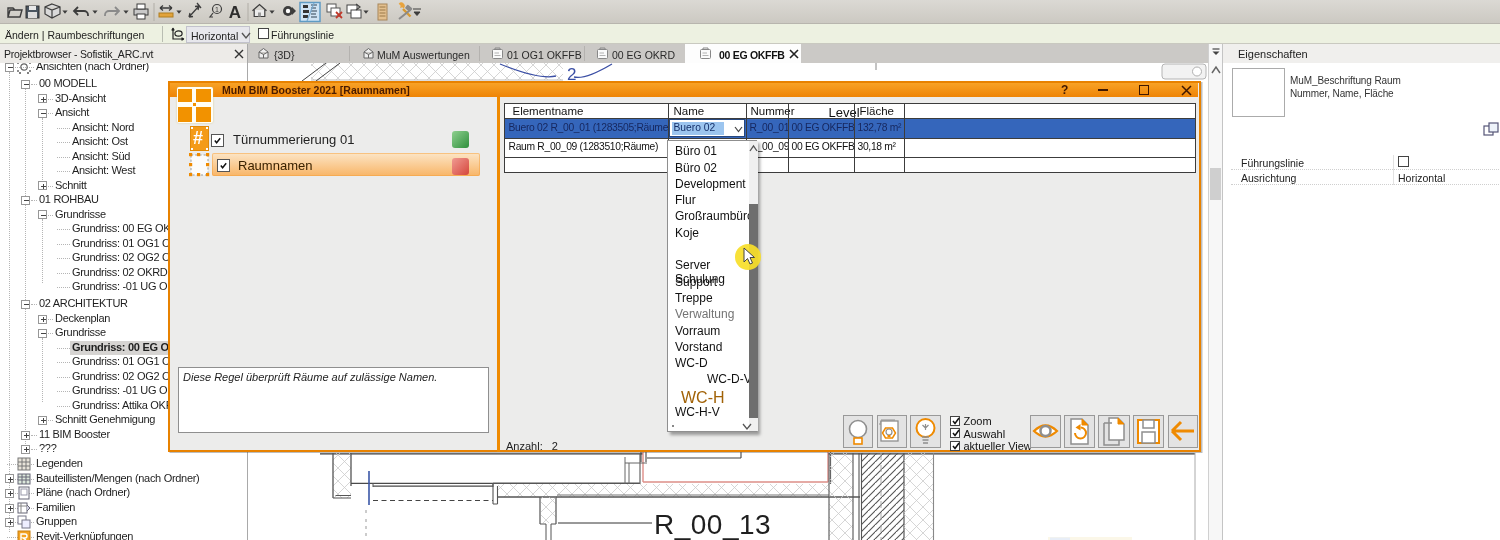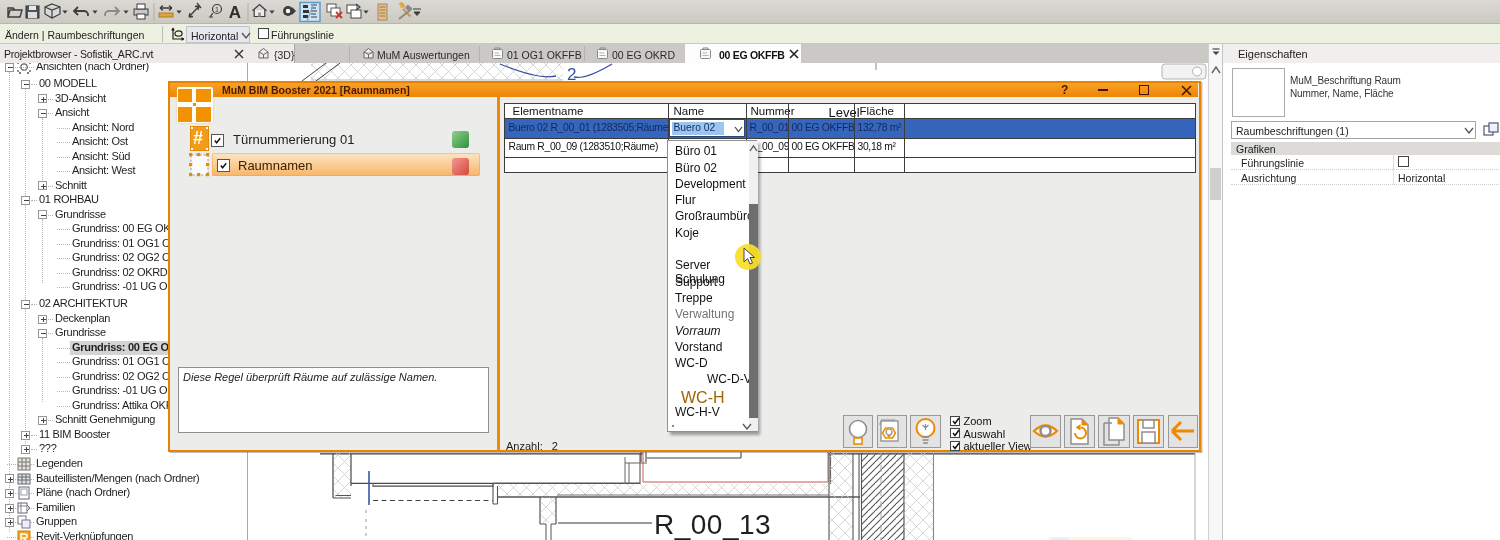--- a/index.html
+++ b/index.html
@@ -297,21 +297,21 @@
     <div class="t" style="left:4px;top:3px;font-size:10.5px;color:#222;">Horizontal</div>
     <svg class="abs" style="left:54px;top:5px" width="10" height="8">
         <path d="M1 1 L5 6 L9 1" stroke="#555" stroke-width="1.4" fill="none"></path>
       </svg>
   </div>
   <div class="abs" style="left:258px;top:3.5px;width:11px;height:11px;background:#fff;border:1.4px solid #444;"></div>
   <div class="t" style="left:271px;top:4.5px;font-size:10.5px;color:#222;">Führungslinie</div>
 </div>
 
 <div class="abs" id="tabs" style="left:0;top:44px;width:1208px;height:19px;background:#cbc9c6;z-index:5;">
-  <div class="abs" style="left:0;top:0;width:295px;height:19px;background:#edebe8;border-right:1px solid #a9a9a9;">
+  <div class="abs" style="left:0;top:0;width:248px;height:19px;background:#edebe8;border-right:1px solid #a9a9a9;">
     <div class="t" style="left:4px;top:4px;font-size:10.5px;letter-spacing:-0.2px;color:#222;">Projektbrowser - Sofistik_ARC.rvt</div>
     <svg class="abs" style="left:234px;top:5px" width="10" height="10">
         <path d="M1 1 L9 9 M9 1 L1 9" stroke="#333" stroke-width="1.4"></path>
       </svg>
   </div>
   <div class="abs" style="left:349px;top:2px;width:1px;height:15px;background:#b4b2af;"></div>
   <div class="abs" style="left:479px;top:2px;width:1px;height:15px;background:#b4b2af;"></div>
   <div class="abs" style="left:584px;top:2px;width:1px;height:15px;background:#b4b2af;"></div>
   <div class="abs" style="left:685px;top:0;width:116px;height:19px;background:#fdfdfd;"></div>
 <svg class="abs" style="left:257px;top:3px" width="13" height="13" viewBox="0 0 13 13">
@@ -356,33 +356,24 @@
   <div class="abs" style="left:1px;top:124px;width:11px;height:32px;background:#cfcfcf;"></div>
 </div>
 
 <div class="abs" id="props" style="left:1222px;top:44px;width:278px;height:496px;background:#fff;border-left:1px solid #c4c4c4;z-index:5;">
   <div class="abs" style="left:0;top:0;width:278px;height:19px;background:#f0efed;">
     <div class="t" style="left:15px;top:3.5px;font-size:11px;color:#222;">Eigenschaften</div>
   </div>
   <div class="abs" style="left:9px;top:24px;width:53px;height:49px;background:#fff;border:1px solid #ababab;"></div>
   <div class="t" style="left:67px;top:31px;font-size:10px;letter-spacing:-0.1px;color:#333;">MuM_Beschriftung Raum</div>
   <div class="t" style="left:67px;top:44px;font-size:10px;letter-spacing:-0.1px;color:#333;">Nummer, Name, Fläche</div>
-  <div class="abs" style="left:8px;top:77px;width:245px;height:18px;background:#fff;border:1px solid #a5a5a5;">
-    <div class="t" style="left:4px;top:2.5px;font-size:10.5px;color:#222;">Raumbeschriftungen (1)</div>
-    <svg class="abs" style="left:232px;top:5px" width="10" height="8">
-        <path d="M1 1 L5 6 L9 1" stroke="#555" stroke-width="1.3" fill="none"></path>
-      </svg>
-  </div>
   <svg class="abs" style="left:260px;top:78px" width="18" height="17" viewBox="0 0 18 17">
     <rect x="1" y="4" width="9" height="9" fill="#fff" stroke="#557" stroke-width="1.2"></rect>
     <rect x="6" y="1" width="9" height="9" fill="#eef3fa" stroke="#557" stroke-width="1.2"></rect>
   </svg>
-  <div class="abs" style="left:8px;top:98px;width:270px;height:13px;background:#dcdbd8;">
-    <div class="t" style="left:5px;top:1px;font-size:10.5px;color:#222;">Grafiken</div>
-  </div>
   <div class="abs" style="left:8px;top:111px;width:270px;height:15px;border-bottom:1px dotted #cfcfcf;">
     <div class="t" style="left:10px;top:2px;font-size:10.5px;color:#222;">Führungslinie</div>
     <div class="abs" style="left:167px;top:1px;width:11px;height:11px;background:#fff;border:1.3px solid #444;"></div>
   </div>
   <div class="abs" style="left:8px;top:126px;width:270px;height:15px;border-bottom:1px dotted #cfcfcf;">
     <div class="t" style="left:10px;top:2px;font-size:10.5px;color:#222;">Ausrichtung</div>
     <div class="t" style="left:167px;top:2px;font-size:10.5px;color:#222;">Horizontal</div>
   </div>
   <div class="abs" style="left:170px;top:111px;width:1px;height:30px;background:#e2e2e2;"></div>
 </div>
@@ -555,21 +546,21 @@
 <div class="t" style="left:7px;top:19.5px;font-size:12px;color:#111;">Büro 02</div>
 <div class="t" style="left:7px;top:35.8px;font-size:12px;color:#111;">Development</div>
 <div class="t" style="left:7px;top:52.1px;font-size:12px;color:#111;">Flur</div>
 <div class="t" style="left:7px;top:68.4px;font-size:12px;color:#111;">Großraumbüro</div>
 <div class="t" style="left:7px;top:84.7px;font-size:12px;color:#111;">Koje</div>
 <div class="t" style="left:7px;top:101px;font-size:12px;color:#111;margin-top:30px;">Schulung</div>
 <div class="t" style="left:7px;top:117.3px;font-size:12px;color:#111;">Server</div>
 <div class="t" style="left:7px;top:133.6px;font-size:12px;color:#111;">Support</div>
 <div class="t" style="left:7px;top:149.9px;font-size:12px;color:#111;">Treppe</div>
 <div class="t" style="left:7px;top:166.2px;font-size:12px;color:#737373;">Verwaltung</div>
-<div class="t" style="left:7px;top:182.5px;font-size:12px;color:#111;font-style:italic;">Vorraum</div>
+<div class="t" style="left:7px;top:182.5px;font-size:12px;color:#111;">Vorraum</div>
 <div class="t" style="left:7px;top:198.8px;font-size:12px;color:#111;">Vorstand</div>
 <div class="t" style="left:7px;top:215.1px;font-size:12px;color:#111;">WC-D</div>
 <div class="t" style="left:7px;top:231.4px;font-size:12px;color:#111;margin-left:32px;">WC-D-V</div>
 <div class="t" style="left:13px;top:247.7px;font-size:16px;color:#a16207;">WC-H</div>
 <div class="t" style="left:7px;top:264px;font-size:12px;color:#111;">WC-H-V</div>
 <div class="abs" style="left:81px;top:0;width:9px;height:290px;background:#f0f0f0;"></div>
 <svg class="abs" style="left:80.5px;top:3px" width="9" height="9">
       <path d="M1 7 L4.5 2 L8 7" stroke="#555" stroke-width="1.3" fill="none"></path>
     </svg>
 <div class="abs" style="left:81px;top:63px;width:9px;height:214px;background:#6e6e6e;"></div>

